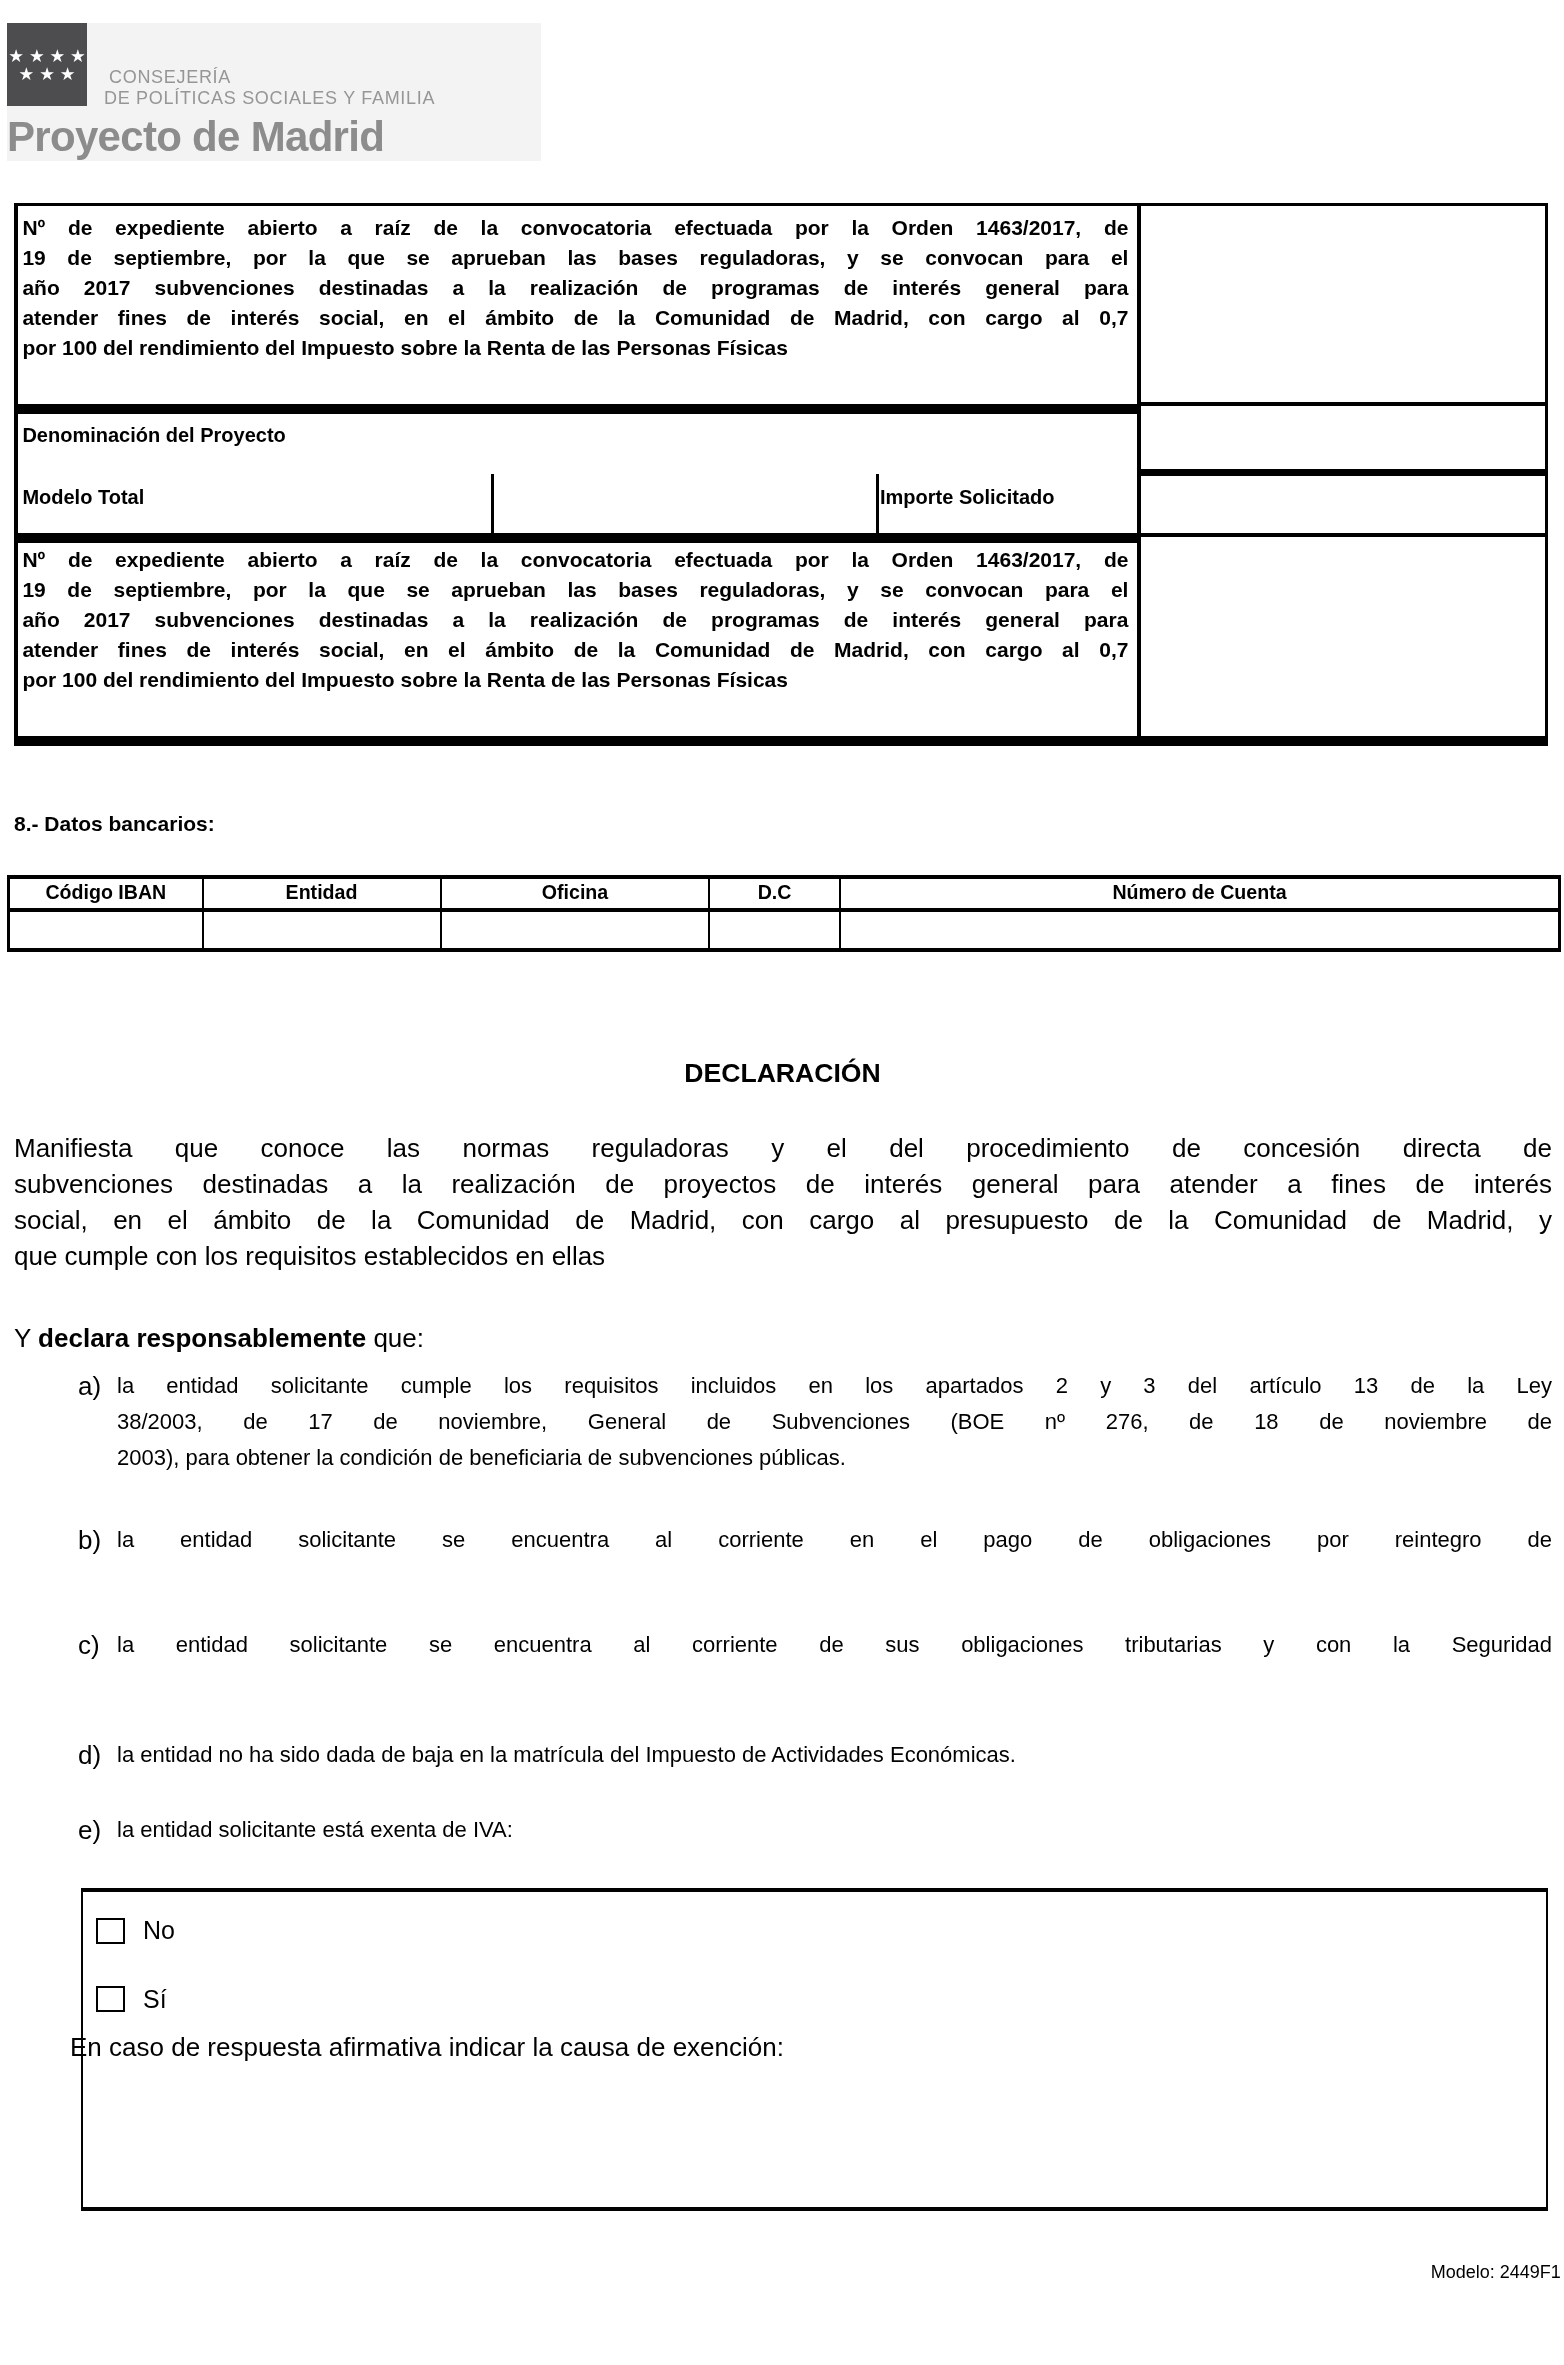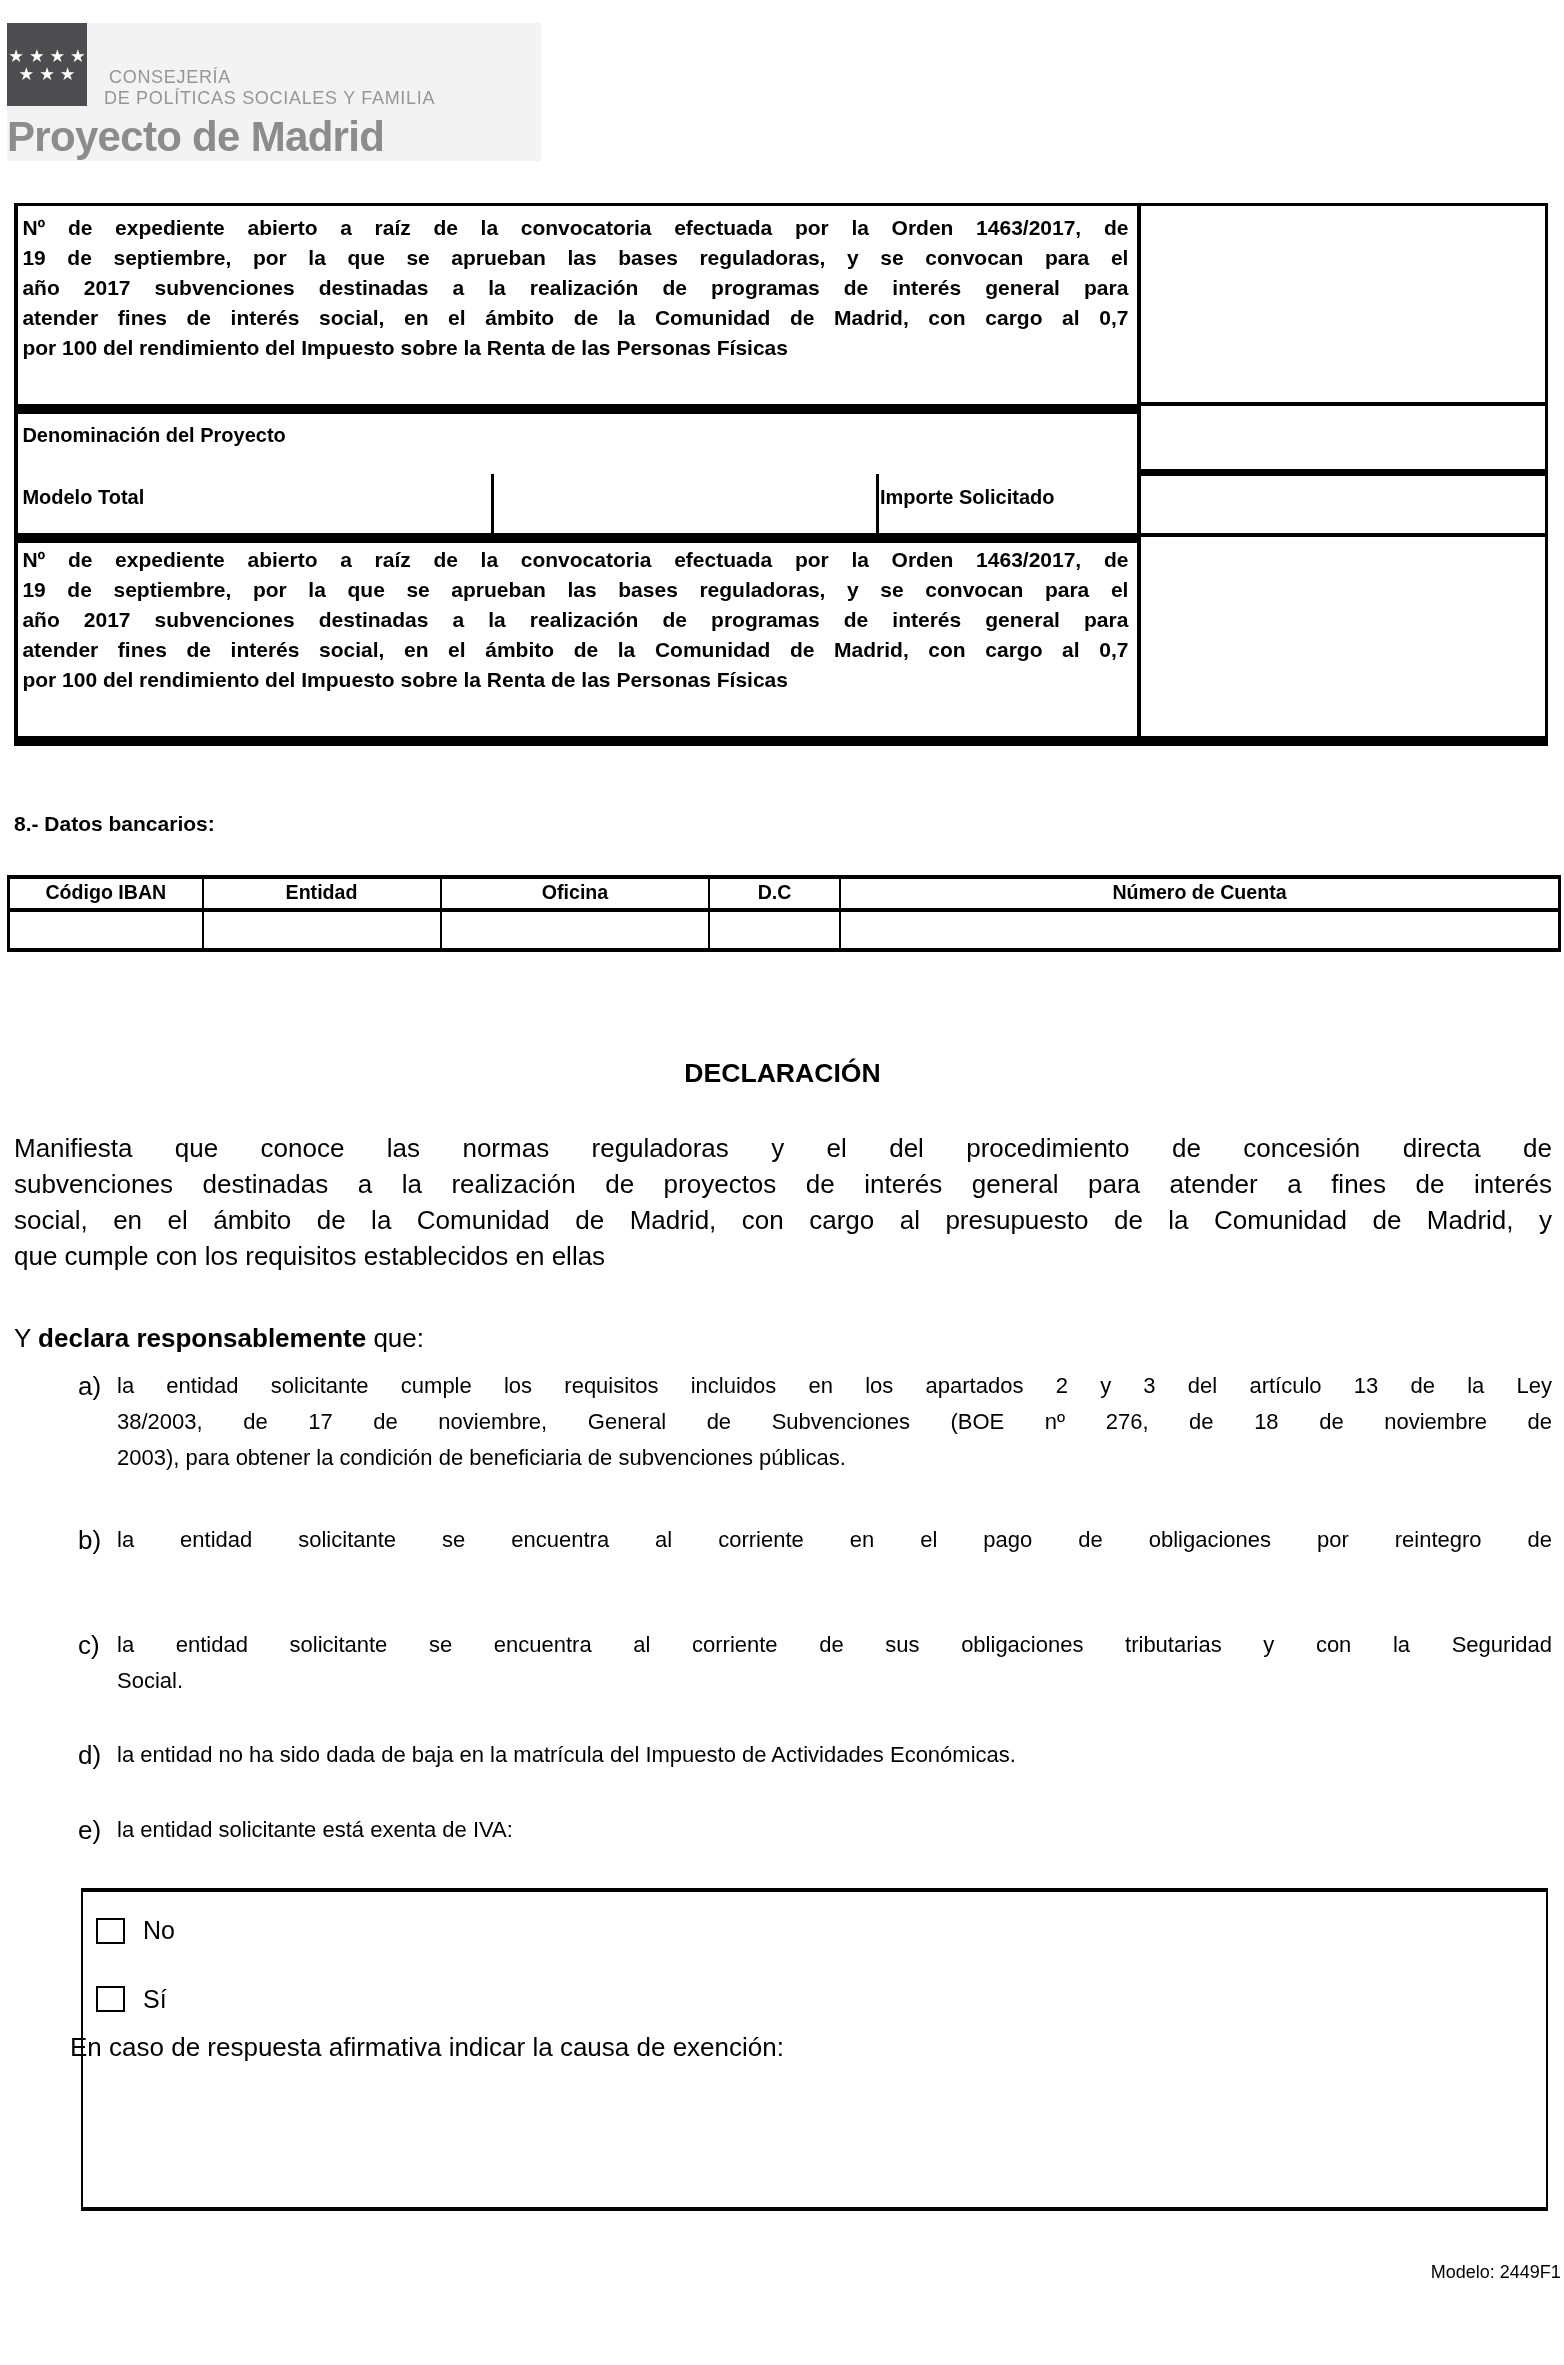--- a/index.html
+++ b/index.html
@@ -145,21 +145,20 @@
       <div class="item-marker">b)</div>
       <div class="item-lines">
           <div class="jline">la entidad solicitante se encuentra al corriente en el pago de obligaciones por reintegro de</div>
         </div>
     </div>
 
     <div class="abs" style="left: 78px; width: 1474px; top: 1627px;">
       <div class="item-marker">c)</div>
       <div class="item-lines">
           <div class="jline">la entidad solicitante se encuentra al corriente de sus obligaciones tributarias y con la Seguridad</div>
-          <div class="jline jlast">Social.</div>
         </div>
     </div>
 
     <div class="abs" style="left: 78px; width: 1474px; top: 1737px;">
       <div class="item-marker">d)</div>
       <div class="item-lines">
           <div class="jline jlast">la entidad no ha sido dada de baja en la matrícula del Impuesto de Actividades Económicas.</div>
         </div>
     </div>
 

